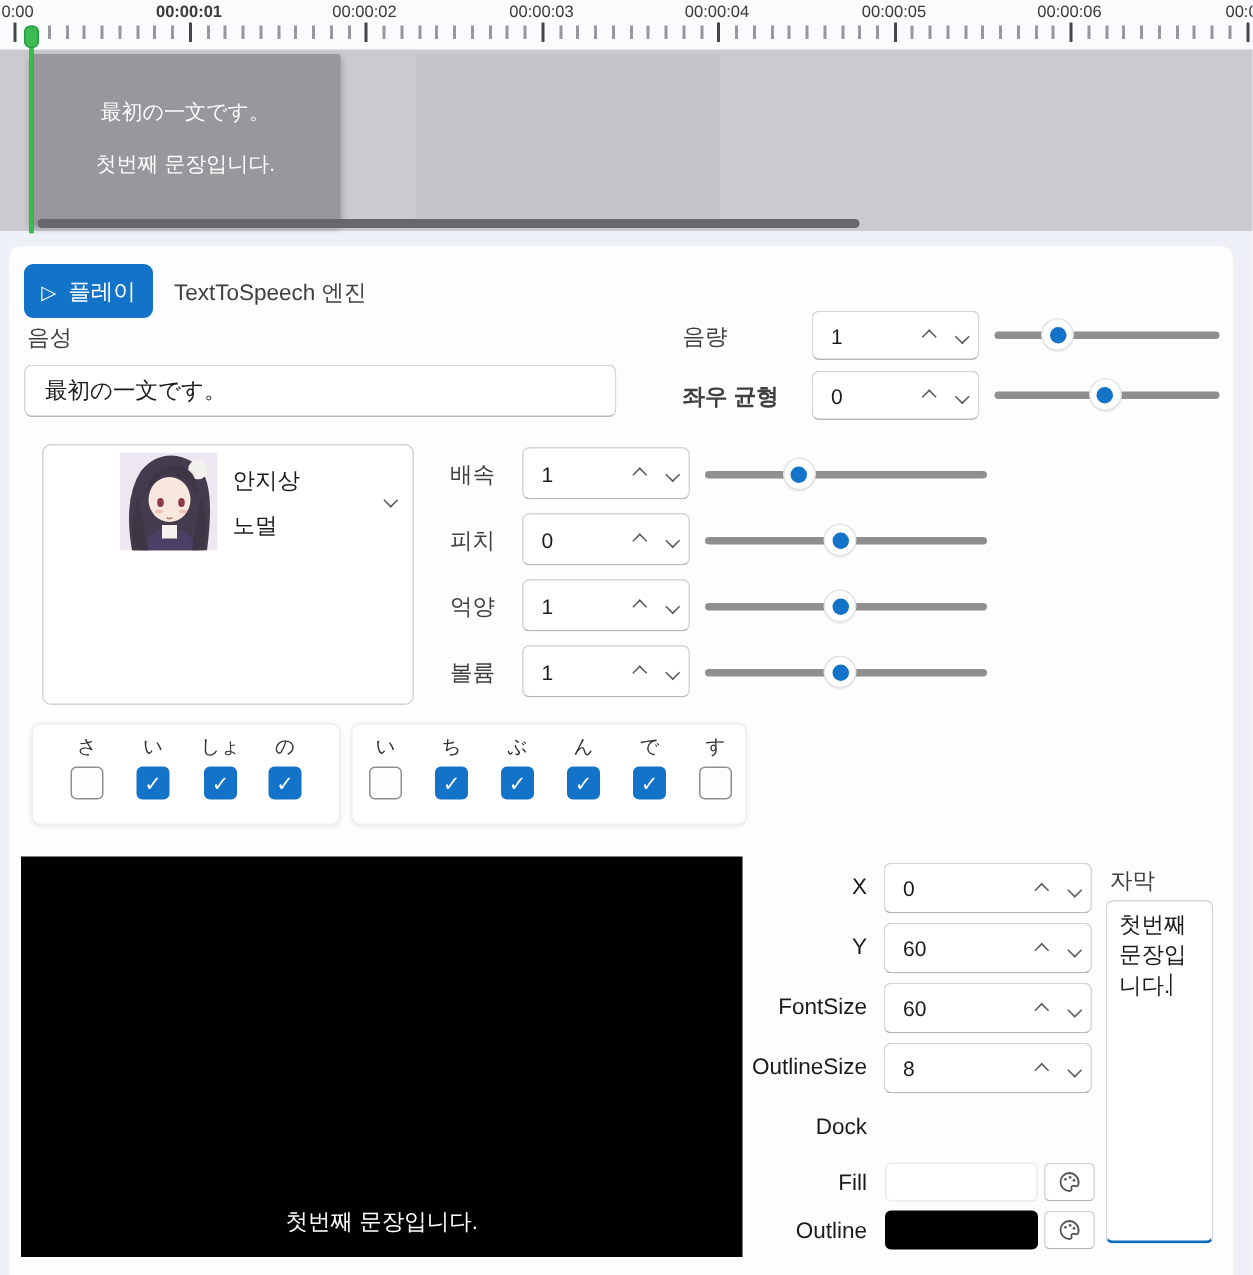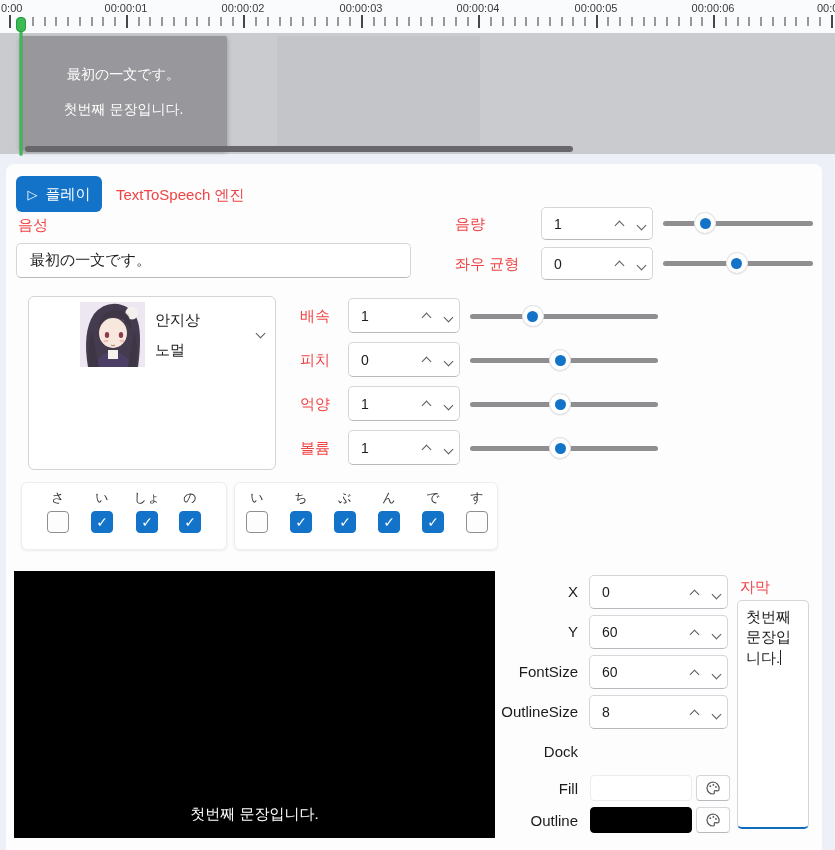--- a/index.html
+++ b/index.html
@@ -40,21 +40,21 @@
     border-bottom-color:#b9b9bd; border-radius:5px; font-size:15px; }
   .dd, .nud { display:flex; align-items:center; }
   .dd .val { padding-left:12px; flex:1; font-size:14px; }
   .nud .val { padding-left:12px; flex:1; font-size:14px; }
   .chv { display:inline-block; width:7px; height:7px; border-right:1.5px solid #5a5a5a;
     border-bottom:1.5px solid #5a5a5a; }
   .chv.down { transform:rotate(45deg); margin-top:-3px; }
   .chv.up { transform:rotate(-135deg); margin-top:3px; }
   .dd .chv { margin-right:14px; }
   .nud .chv-btn { width:22px; text-align:center; cursor:pointer; }
-  .lbl { position:absolute; font-size:15px; color:#ef4444; }
+  .lbl { position:absolute; font-size:15px; color:#404040; }
   input.text-input { position:absolute; background:#fff; border:1px solid #d6d6da; border-bottom-color:#b9b9bd;
     border-radius:5px; font-size:15px; font-family:inherit; padding:0 13px; color:#1b1b1b; }
 
   
   .sl { position:absolute; height:20px; }
   .sl .track { position:absolute; left:0; right:0; top:8px; height:5px; background:#8f8f92; border-radius:3px; }
   .sl .thumb { position:absolute; top:0; width:20px; height:20px; background:#fff; border-radius:50%;
     box-shadow:0 0 0 1px #e3e3e6, 0 1px 2px rgba(0,0,0,.2); }
   .sl .thumb::after { content:""; position:absolute; left:4.5px; top:4.5px; width:11px; height:11px;
     border-radius:50%; background:#1273c8; }
@@ -94,21 +94,21 @@
   #caption-box { position:absolute; left:731px; top:436px; width:72px; height:229px; background:#fff;
     border:1px solid #d6d6da; border-bottom:2px solid #0f6cbd; border-radius:5px;
     padding:6px 8px; font-size:15px; line-height:1.35; word-break:break-all; }
   #caption-box .caret { display:inline-block; width:1px; height:15px; background:#222; vertical-align:-2px; }
 </style>
 </head>
 <body>
 
 <div id="ruler">
   <span class="rlabel" style="left:1px; width:26px; text-align:left;">0:00</span>
-  <span class="rlabel" style="left:98px;">00:00:01</span>
+  <span class="rlabel" style="left:98px;font-weight:bold;">00:00:01</span>
   <span class="rlabel" style="left:215px;">00:00:02</span>
   <span class="rlabel" style="left:333px;">00:00:03</span>
   <span class="rlabel" style="left:450px;">00:00:04</span>
   <span class="rlabel" style="left:568px;">00:00:05</span>
   <span class="rlabel" style="left:685px;">00:00:06</span>
   <span class="rlabel" style="left:817px; width:18px; text-align:left; overflow:hidden;">00:0</span>
   <div id="ruler-ticks">
       <div class="tick major" style="left: 8.5px;"></div>
       <div class="tick" style="left: 20.245px;"></div>
       <div class="tick" style="left: 31.99px;"></div>
@@ -207,21 +207,21 @@
   <div class="nud" style="left:535px; top:43px; width:112px; height:33px;">
     <span class="val">1</span>
     <span class="chv-btn"><span class="chv up"></span></span>
     <span class="chv-btn"><span class="chv down"></span></span>
   </div>
   <div class="sl" style="left:657px; top:49px; width:150px;">
     <div class="track"></div>
     <div class="thumb" style="left: calc(28% - 10px);"></div>
   </div>
 
-  <div class="lbl" style="left:449px; top:91px;">좌우 균형</div>
+  <div class="lbl" style="left:449px; top:91px;font-weight:bold;">좌우 균형</div>
   <div class="nud" style="left:535px; top:83px; width:112px; height:33px;">
     <span class="val">0</span>
     <span class="chv-btn"><span class="chv up"></span></span>
     <span class="chv-btn"><span class="chv down"></span></span>
   </div>
   <div class="sl" style="left:657px; top:89px; width:150px;">
     <div class="track"></div>
     <div class="thumb" style="left: calc(49% - 10px);"></div>
   </div>
 

